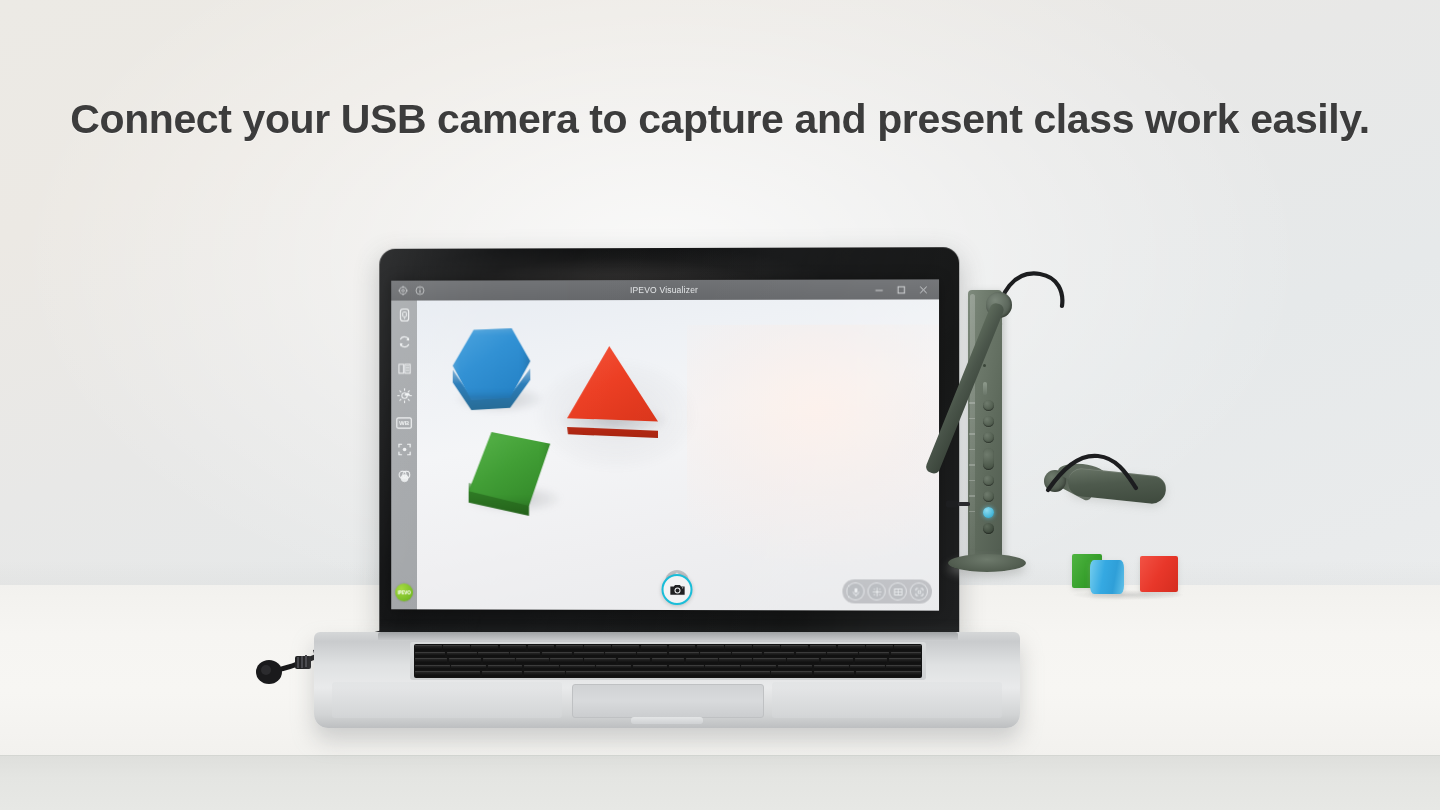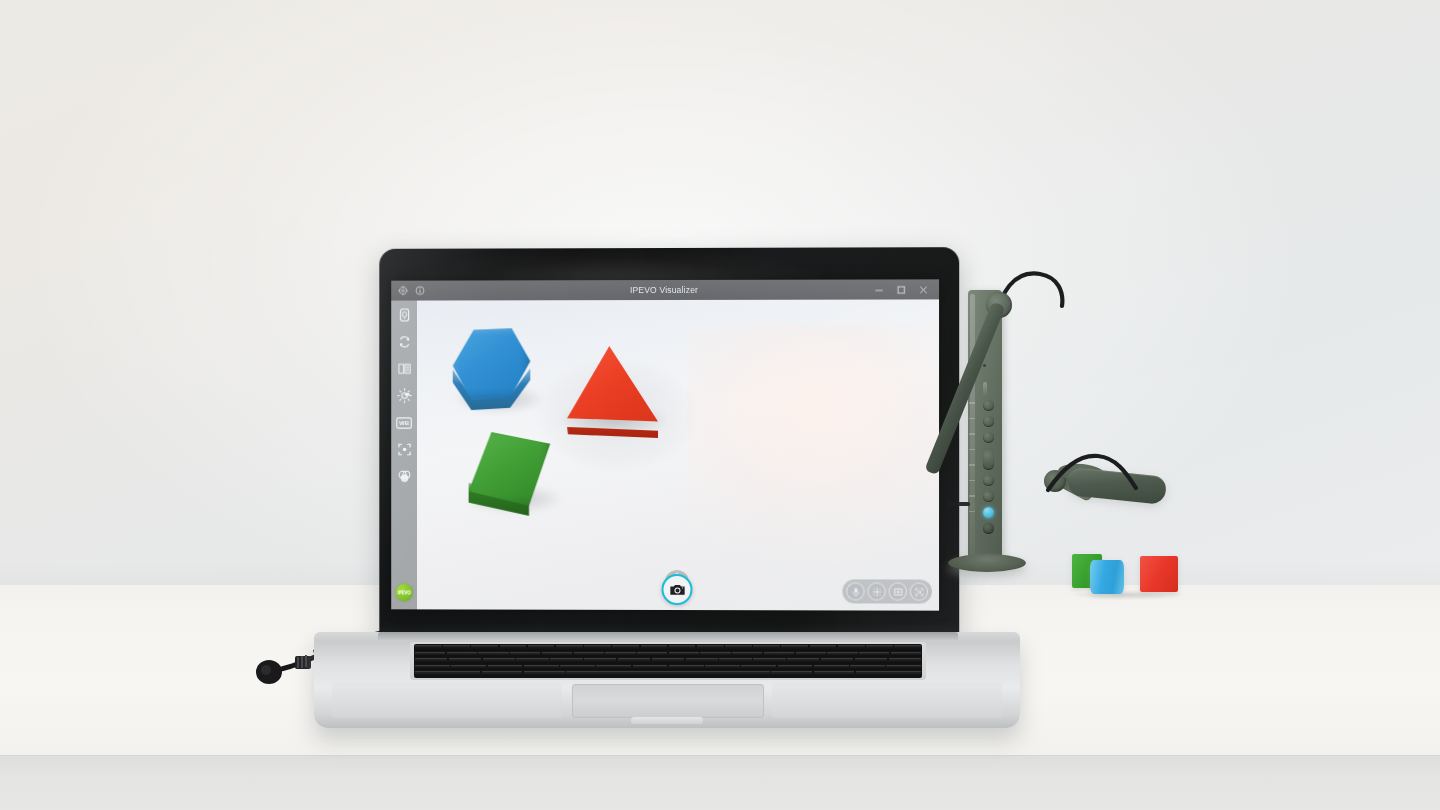--- a/index.html
+++ b/index.html
@@ -378,20 +378,21 @@
 </head>
 <body>
 
 <div id="scene">
 
   <div id="wall-glow"></div>
   <div id="desk-shadow"></div>
   <div id="desk-top"></div>
   <div id="desk-front"></div>
 
+  <div id="headline">Connect your USB camera to capture and present class work easily.</div>
 
   <div id="laptop">
 
     <svg id="usb-cable" viewBox="0 0 180 70">
       <path d="M4 52 C 30 52, 52 40, 86 26 C 110 16, 140 8, 178 4" stroke="#18181a" stroke-width="5" fill="none" stroke-linecap="round"></path>
       <ellipse cx="14" cy="52" rx="13" ry="12" fill="#1a1a1c"></ellipse>
       <ellipse cx="11" cy="50" rx="5" ry="5" fill="#2b2b2e"></ellipse>
       <rect x="40" y="36" width="16" height="13" rx="2" fill="#202022"></rect>
       <rect x="42" y="37" width="2" height="11" fill="#45454a"></rect>
       <rect x="46" y="36" width="2" height="12" fill="#45454a"></rect>

